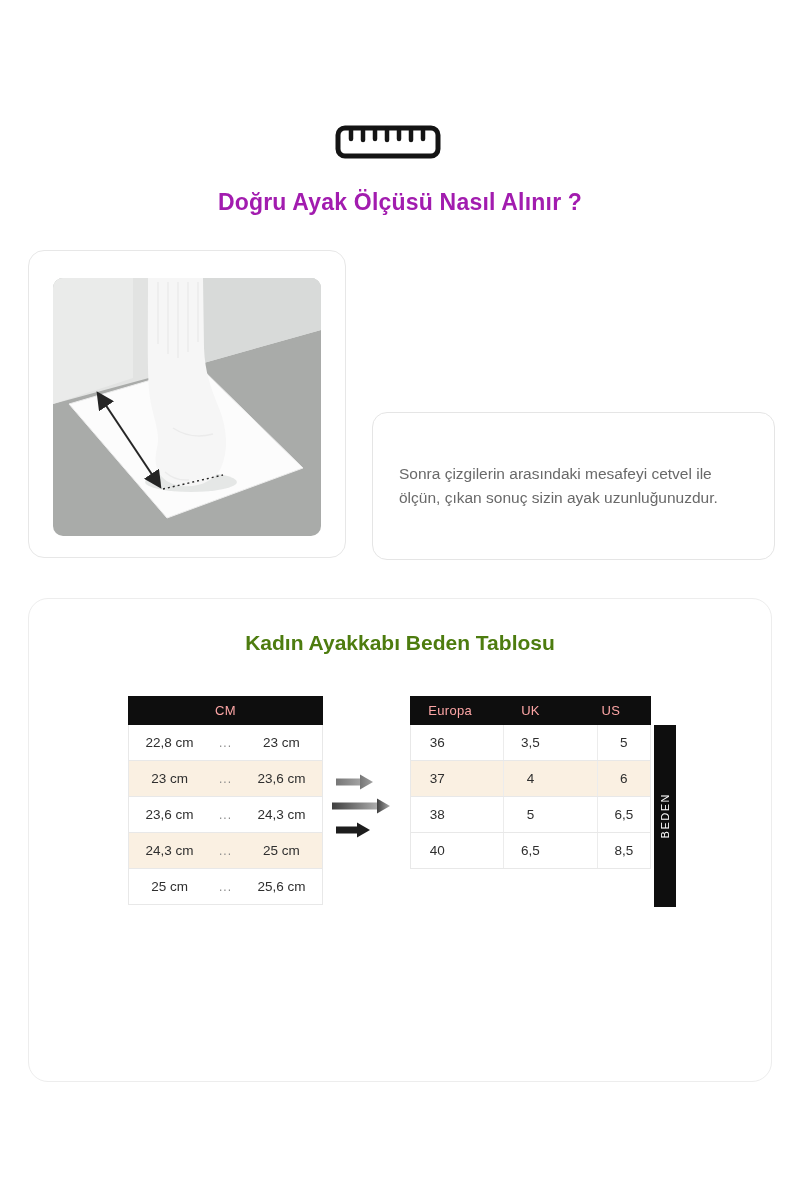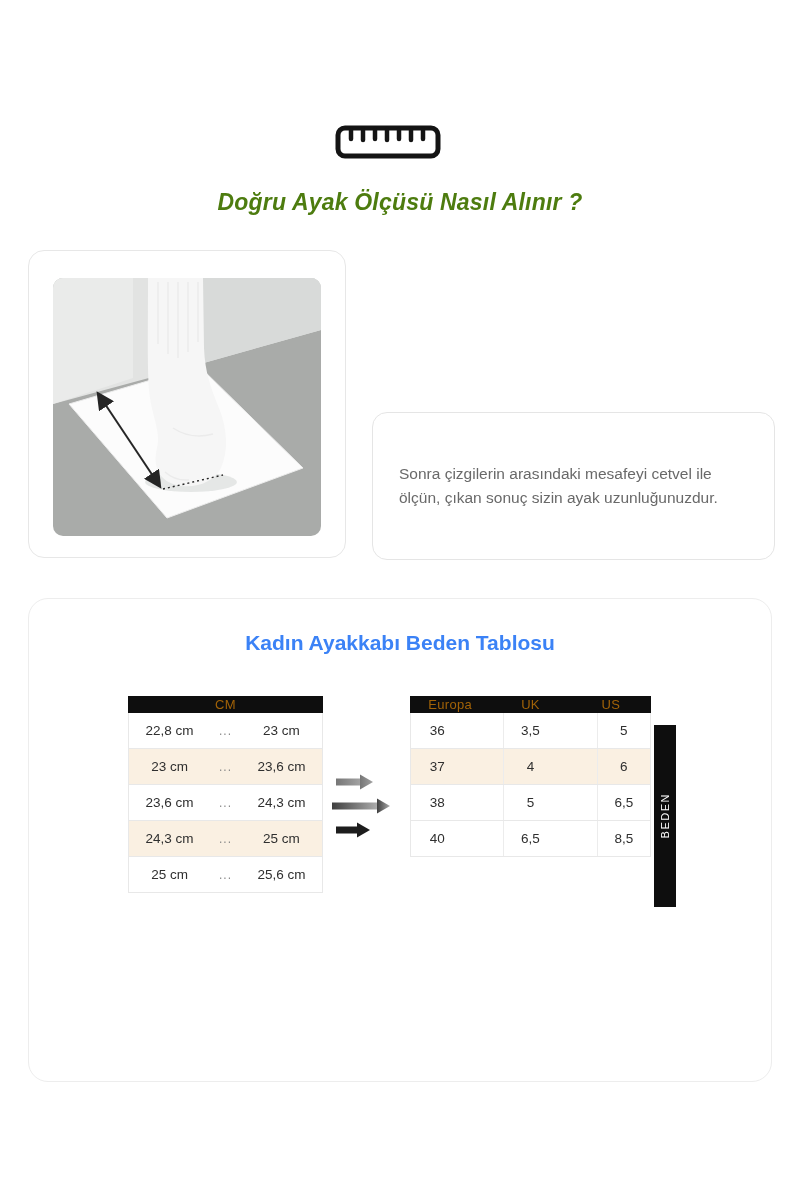--- a/index.html
+++ b/index.html
@@ -7,21 +7,21 @@
   .page {
     position:relative; width:800px; height:1200px; margin:0 auto;
     background:#ffffff; overflow:hidden;
     font-family:"Liberation Sans", sans-serif; color:#2f2f2f;
   }
 
   
   .ruler-wrap { position:absolute; left:335px; top:125px; width:106px; height:34px; }
   .page-title {
     position:absolute; left:0; top:189px; width:800px; text-align:center;
-    font-size:23px; font-weight:700; color:#4d7c0f; letter-spacing:0.2px;font-style:italic;
+    font-size:23px; font-weight:700; color:#a21caf; letter-spacing:0.2px;
   }
 
   
   .photo-card {
     position:absolute; left:28px; top:250px; width:318px; height:308px;
     border:1px solid #e7e7e7; border-radius:16px; background:#fff;
   }
   .photo-frame {
     position:absolute; left:24px; top:27px; width:268px; height:258px;
     border-radius:10px; overflow:hidden;
@@ -34,29 +34,29 @@
   .step-card.first { top:250px; }
   .step-card.second { top:412px; display:flex; align-items:center; }
 
   
   .size-card {
     position:absolute; left:28px; top:598px; width:744px; height:484px;
     border:1px solid #ededed; border-radius:20px; background:#fff;
   }
   .size-title {
     position:absolute; top:32px; left:0; width:100%; text-align:center;
-    font-size:21px; font-weight:700; color:#3b82f6;
+    font-size:21px; font-weight:700; color:#4d7c0f;
   }
 
   .tbl { position:absolute; top:97px; font-size:13.5px; }
   .tbl-cm  { left:99px;  width:195px; }
   .tbl-cnv { left:381px; width:241px; }
 
   .t-head {
-    height:17px; background:#0e0e0e; color:#a16207;
+    height:29px; background:#0e0e0e; color:#fca5a5;
     display:flex; align-items:center; font-size:13px; letter-spacing:0.3px;
   }
   .t-head.single { justify-content:center; }
   .t-head .h-cell { flex:1; text-align:center; }
 
   .t-row {
     height:36px; display:flex; align-items:stretch; background:#ffffff;
     border-left:1px solid #e8e8e8; border-right:1px solid #e8e8e8;
     border-bottom:1px solid #e8e8e8;
   }

